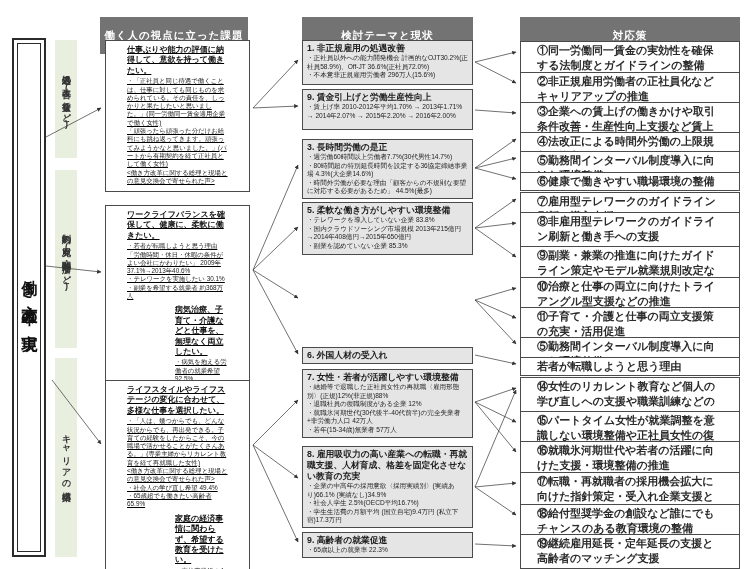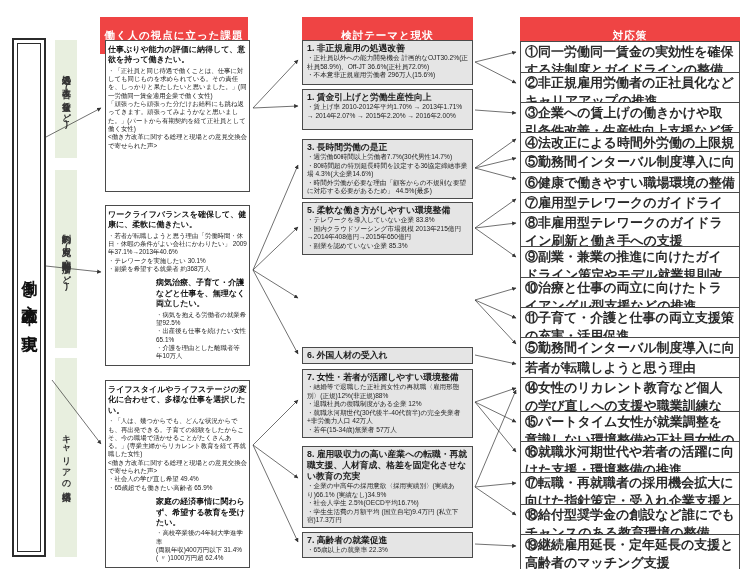--- a/index.html
+++ b/index.html
@@ -10,37 +10,37 @@
     border:2px solid #2b2b2b;outline:1px solid #2b2b2b;outline-offset:-6px;background:#fff;
     display:flex;align-items:center;justify-content:center;
     writing-mode:vertical-rl;text-orientation:upright;
     font-size:16px;font-weight:bold;letter-spacing:3px;color:#111;}
 
   .strip{position:absolute;left:55px;width:22px;background:#e8efdf;
     display:flex;align-items:center;justify-content:center;
     writing-mode:vertical-rl;text-orientation:upright;
     font-size:9px;font-weight:bold;color:#333;letter-spacing:1px;line-height:1;}
 
-  .colhead{position:absolute;height:37px;background:#ef4444;color:#fff;
+  .colhead{position:absolute;height:37px;background:#737373;color:#fff;
     display:flex;align-items:center;justify-content:center;
     font-size:10.5px;font-weight:bold;letter-spacing:1px;}
 
   .issue{position:absolute;left:105px;width:145px;border:1px solid #4a4a4a;background:#fff;
-    padding:4px 2px;}
+    padding:4px 21px;text-decoration:underline;}
   .issue .st{font-size:8px;font-weight:bold;line-height:1.3;color:#111;}
   .issue .sb{font-size:6.4px;line-height:1.3;color:#222;white-space:pre-line;margin-top:1px;}
   .issue .sec2{margin-top:5px;margin-left:48px;}
 
   .theme{position:absolute;left:302px;width:171px;border:1px solid #4a4a4a;background:#e5e5e5;
     padding:2px 4px;}
   .theme .tt{font-size:8.8px;font-weight:bold;color:#1c1c1c;line-height:1.25;}
   .theme .tb{font-size:6.6px;line-height:1.3;color:#222;white-space:pre-line;}
 
   .measure{position:absolute;left:520px;width:220px;border:1px solid #4a4a4a;background:#fff;
-    padding:1px 4px;font-size:13px;font-weight:bold;color:#2b2b2b;line-height:1.4;}
+    padding:1px 16px;font-size:11px;font-weight:bold;color:#2b2b2b;line-height:1.4;}
 
   #arrows{position:absolute;left:0;top:0;width:745px;height:569px;pointer-events:none;}
 </style>
 </head>
 <body>
 
 <div id="canvas">
 
   <div class="vtitle">働き方改革の実現</div>
 
@@ -83,21 +83,21 @@
 ( 〃 )1000万円超 62.4%</div>
     </div>
   </div>
 
   <div class="theme" style="top:40px;min-height:45px">
     <div class="tt">1. 非正規雇用の処遇改善</div>
     <div class="tb">・正社員以外への能力開発機会 計画的なOJT30.2%(正社員58.9%)、Off-JT 36.6%(正社員72.0%)
 ・不本意非正規雇用労働者 296万人(15.6%)</div>
   </div>
   <div class="theme" style="top:89px;min-height:41px">
-    <div class="tt">1. 賃金引上げと労働生産性向上</div>
+    <div class="tt">9. 賃金引上げと労働生産性向上</div>
     <div class="tb">・賃上げ率 2010-2012年平均1.70% → 2013年1.71% → 2014年2.07% → 2015年2.20% → 2016年2.00%</div>
   </div>
   <div class="theme" style="top:139px;min-height:59px">
     <div class="tt">3. 長時間労働の是正</div>
     <div class="tb">・週労働60時間以上労働者7.7%(30代男性14.7%)
 ・80時間超の特別延長時間を設定する36協定締結事業場 4.3%(大企業14.6%)
 ・時間外労働が必要な理由「顧客からの不規則な要望に対応する必要があるため」 44.5%(最多)</div>
   </div>
   <div class="theme" style="top:202px;min-height:53px">
     <div class="tt">5. 柔軟な働き方がしやすい環境整備</div>
@@ -115,21 +115,21 @@
 ・就職氷河期世代(30代後半-40代前半)の完全失業者+非労働力人口 42万人
 ・若年(15-34歳)無業者 57万人</div>
   </div>
   <div class="theme" style="top:446px;min-height:82px">
     <div class="tt">8. 雇用吸収力の高い産業への転職・再就職支援、人材育成、格差を固定化させない教育の充実</div>
     <div class="tb">・企業の中高年の採用意欲〈採用実績別〉(実績あり)66.1% (実績なし)34.9%
 ・社会人学生 2.5%(OECD平均16.7%)
 ・学生生活費の月額平均 (国立自宅)9.4万円 (私立下宿)17.3万円</div>
   </div>
   <div class="theme" style="top:532px;min-height:24px">
-    <div class="tt">7. 高齢者の就業促進</div>
+    <div class="tt">9. 高齢者の就業促進</div>
     <div class="tb">・65歳以上の就業率 22.3%</div>
   </div>
 
   <div class="measure" style="top:41px">①同一労働同一賃金の実効性を確保する法制度とガイドラインの整備</div>
   <div class="measure" style="top:72px">②非正規雇用労働者の正社員化などキャリアアップの推進</div>
   <div class="measure" style="top:102px">③企業への賃上げの働きかけや取引条件改善・生産性向上支援など賃上げしやすい環境の整備</div>
   <div class="measure" style="top:132px">④法改正による時間外労働の上限規制の導入</div>
   <div class="measure" style="top:151px">⑤勤務間インターバル制度導入に向けた環境整備</div>
   <div class="measure" style="top:172px">⑥健康で働きやすい職場環境の整備</div>
   <div class="measure" style="top:192px">⑦雇用型テレワークのガイドライン刷新と導入支援</div>

